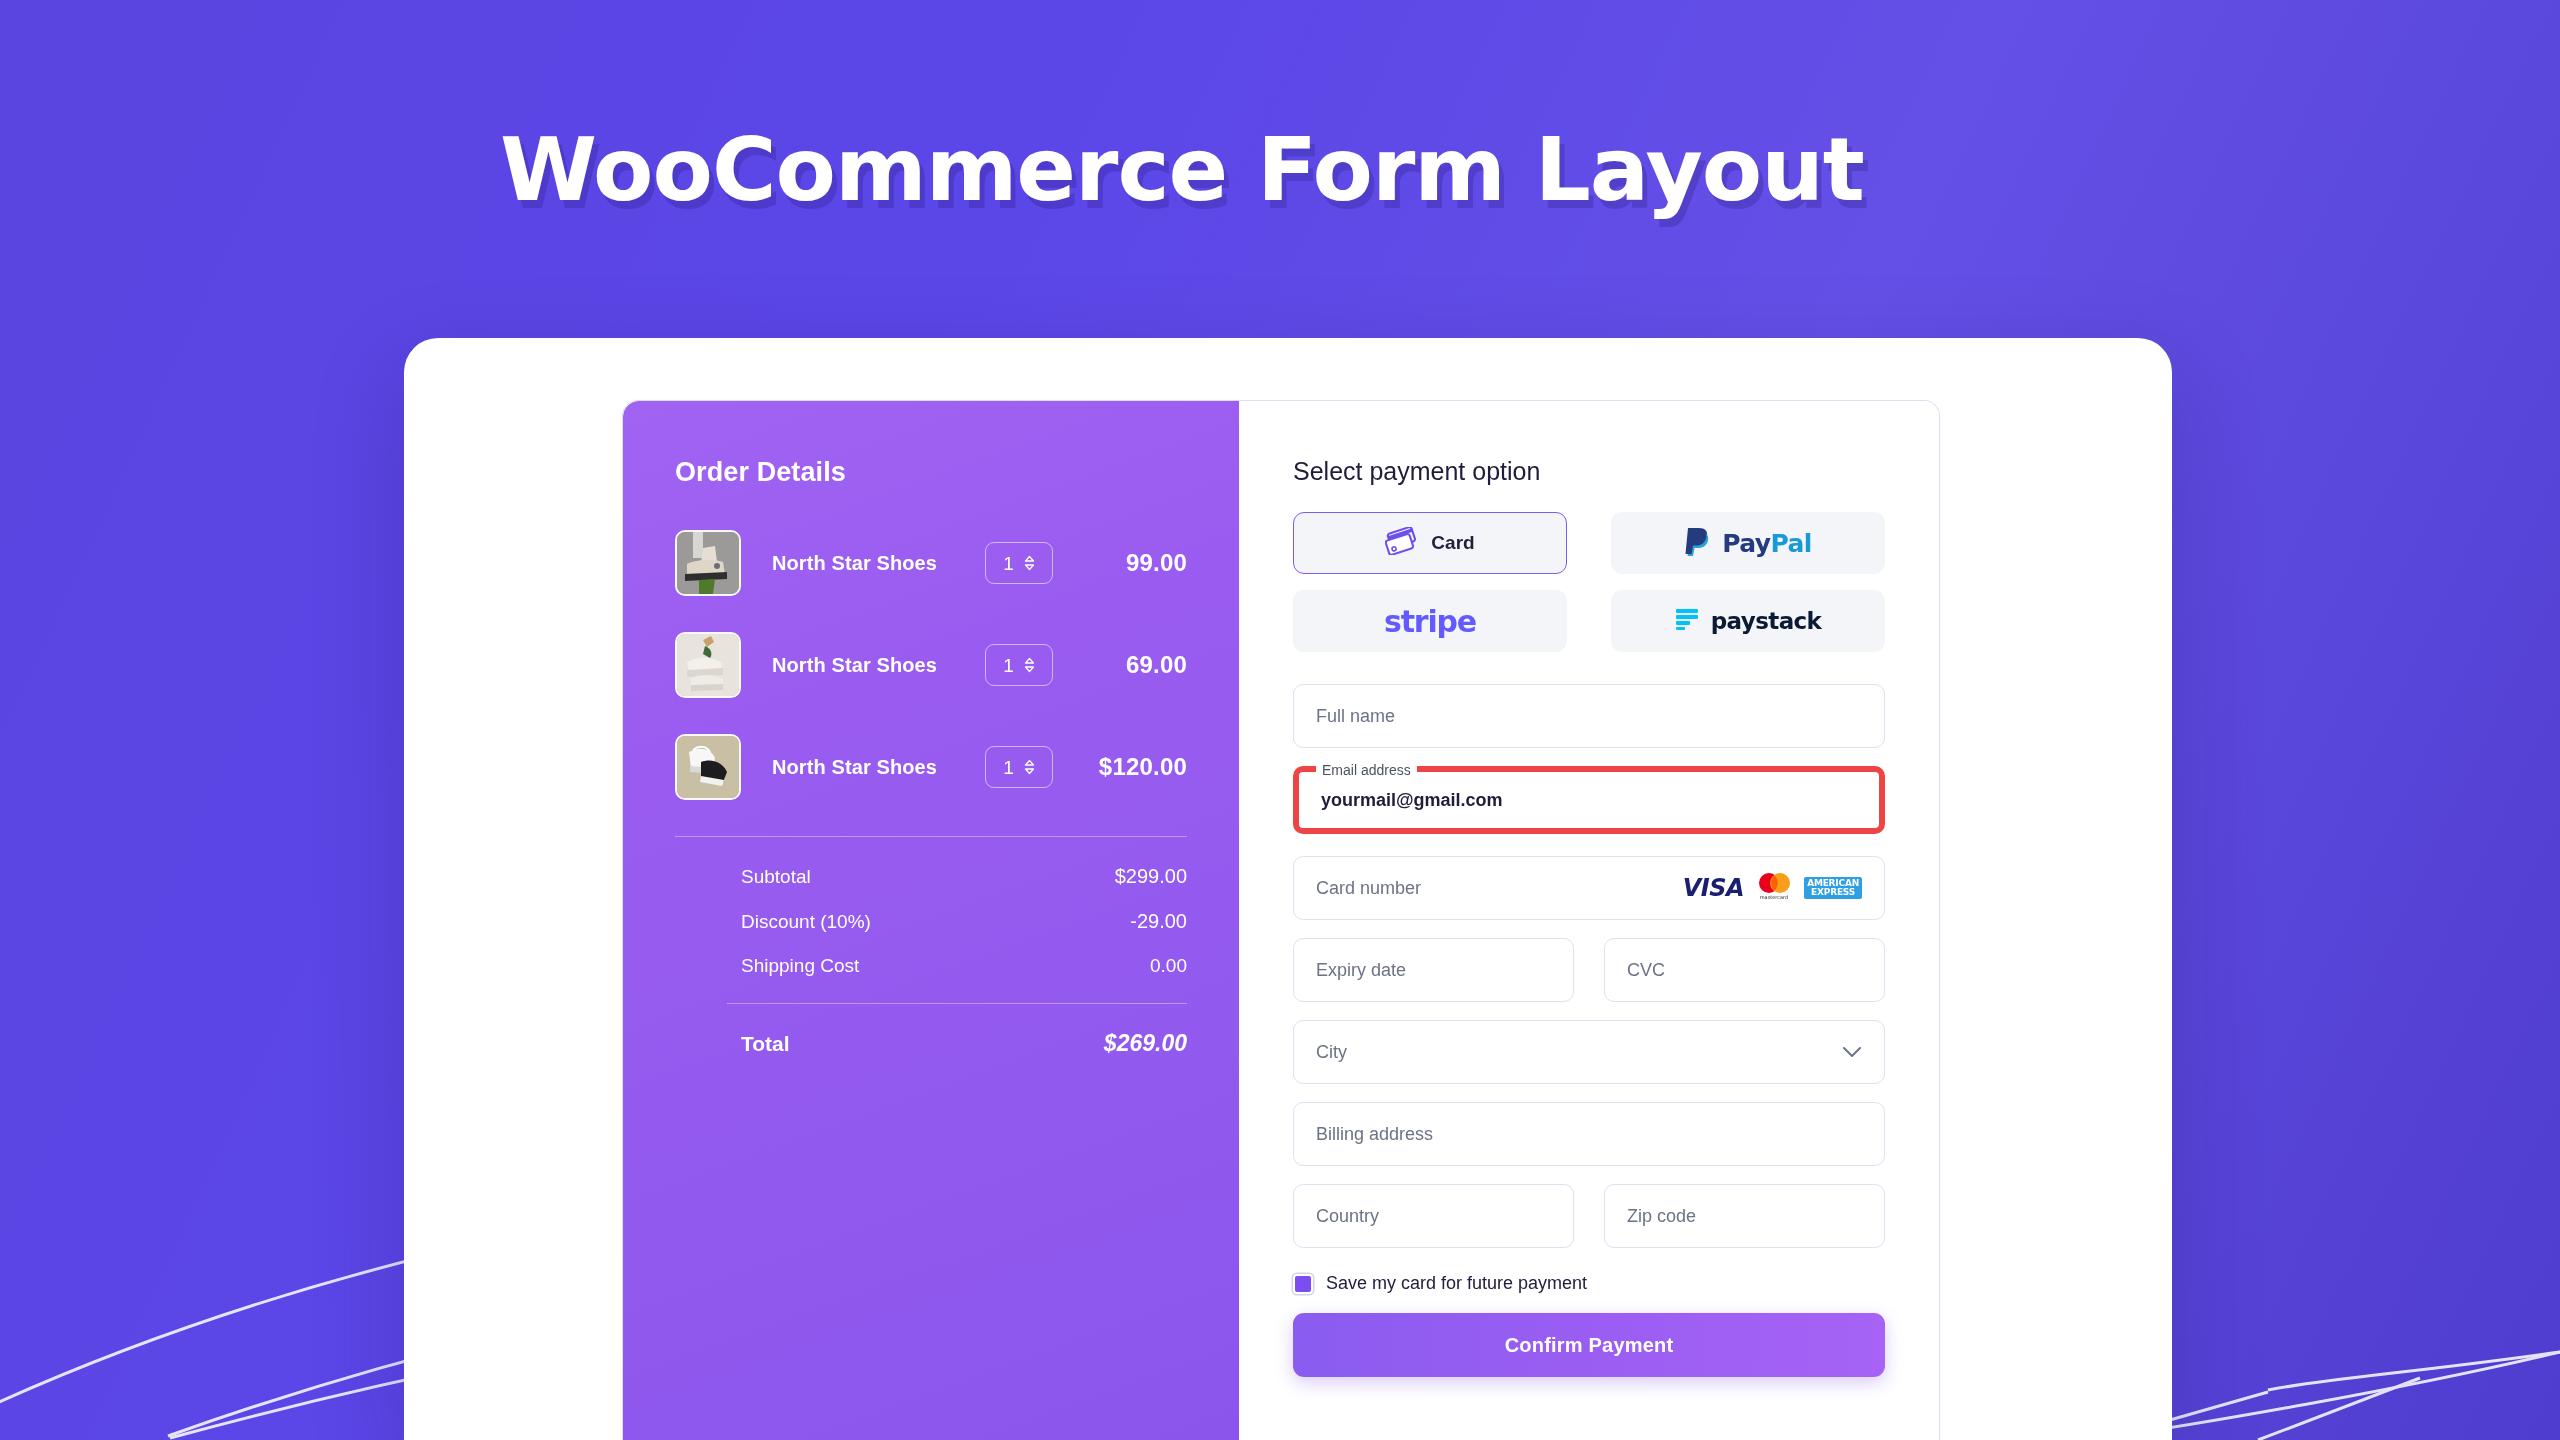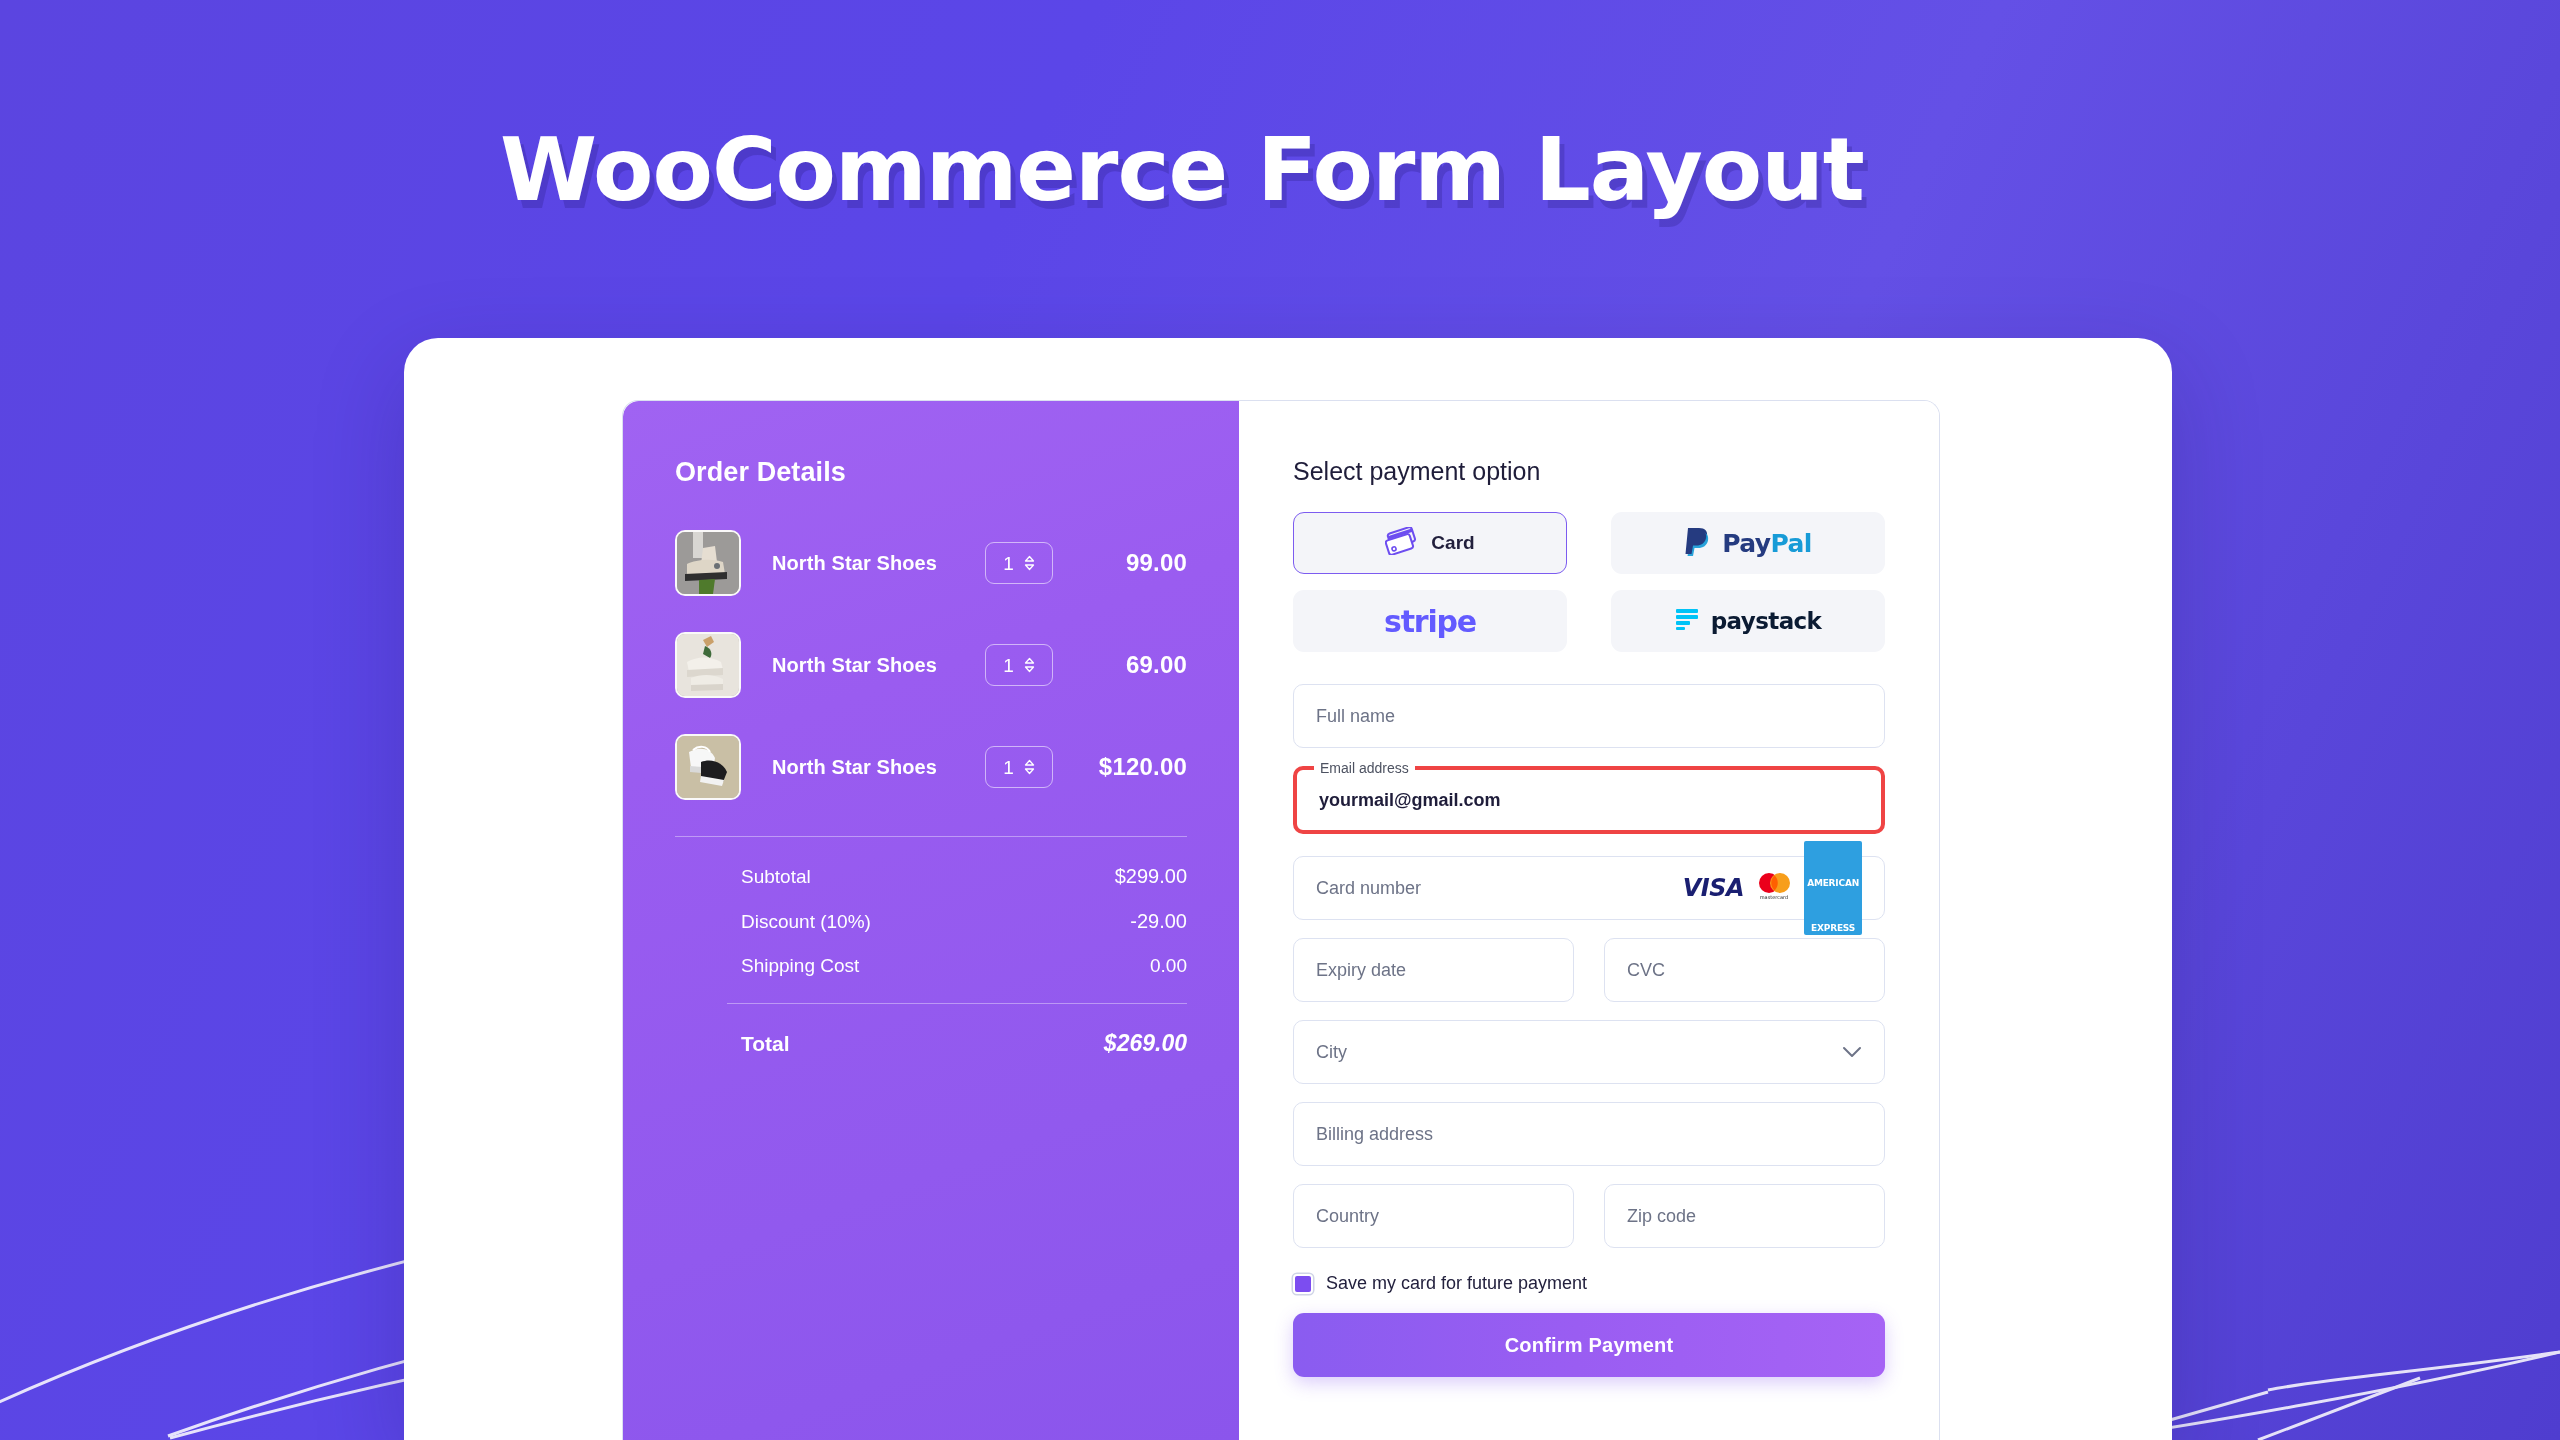--- a/index.html
+++ b/index.html
@@ -287,21 +287,21 @@
   .field-row {
     display: grid;
     grid-template-columns: 1fr 1fr;
     gap: 30px;
     margin-bottom: 18px;
   }
   .field-row .field { margin-bottom: 0; }
 
   
   .field.notched {
-    border: 4px solid #ef4444;
+    border: 6px solid #ef4444;
     height: 68px;
     margin-bottom: 22px;
   }
   .field.notched .legend {
     position: absolute;
     top: -9px;
     left: 17px;
     background: #ffffff;
     padding: 0 6px;
     font-size: 14px;
@@ -336,21 +336,20 @@
     flex-direction: column;
     align-items: center;
     line-height: 1.04;
   }
   .amex-box span {
     color: #ffffff;
     font-size: 9px;
     font-weight: 700;
     letter-spacing: -0.2px;
     font-family: "DejaVu Sans", "Liberation Sans", sans-serif;
-    margin-top: 36px;
   }
 
   .chev {
     margin-left: auto;
     line-height: 0;
   }
 
   .save-row {
     display: flex;
     align-items: center;

